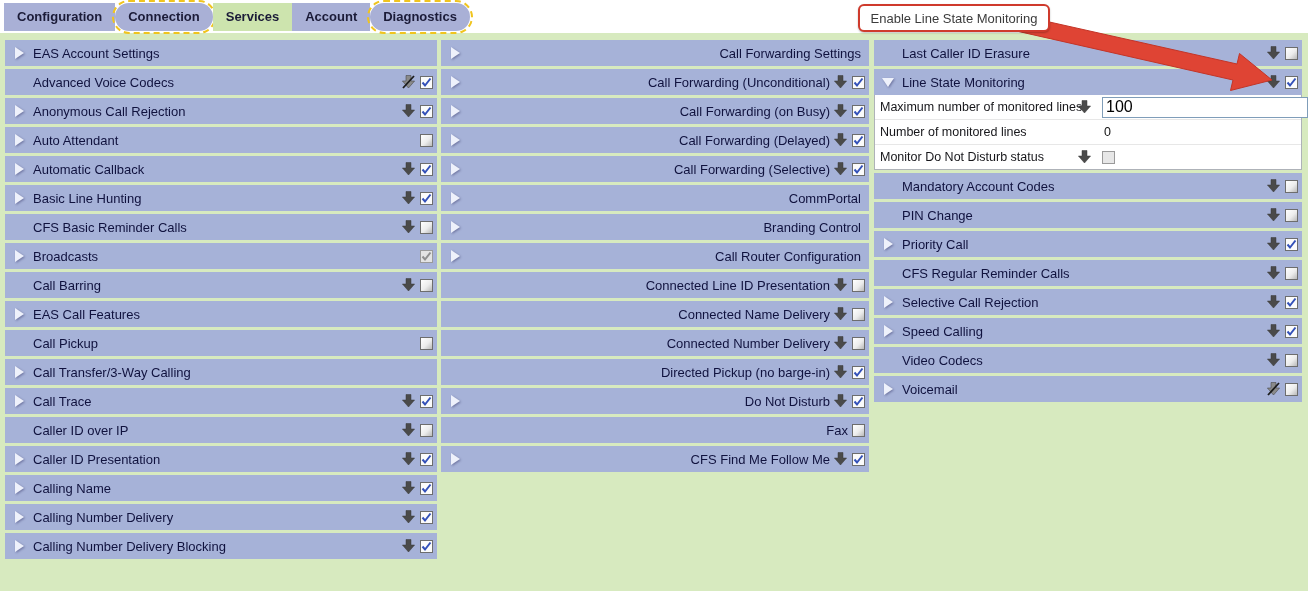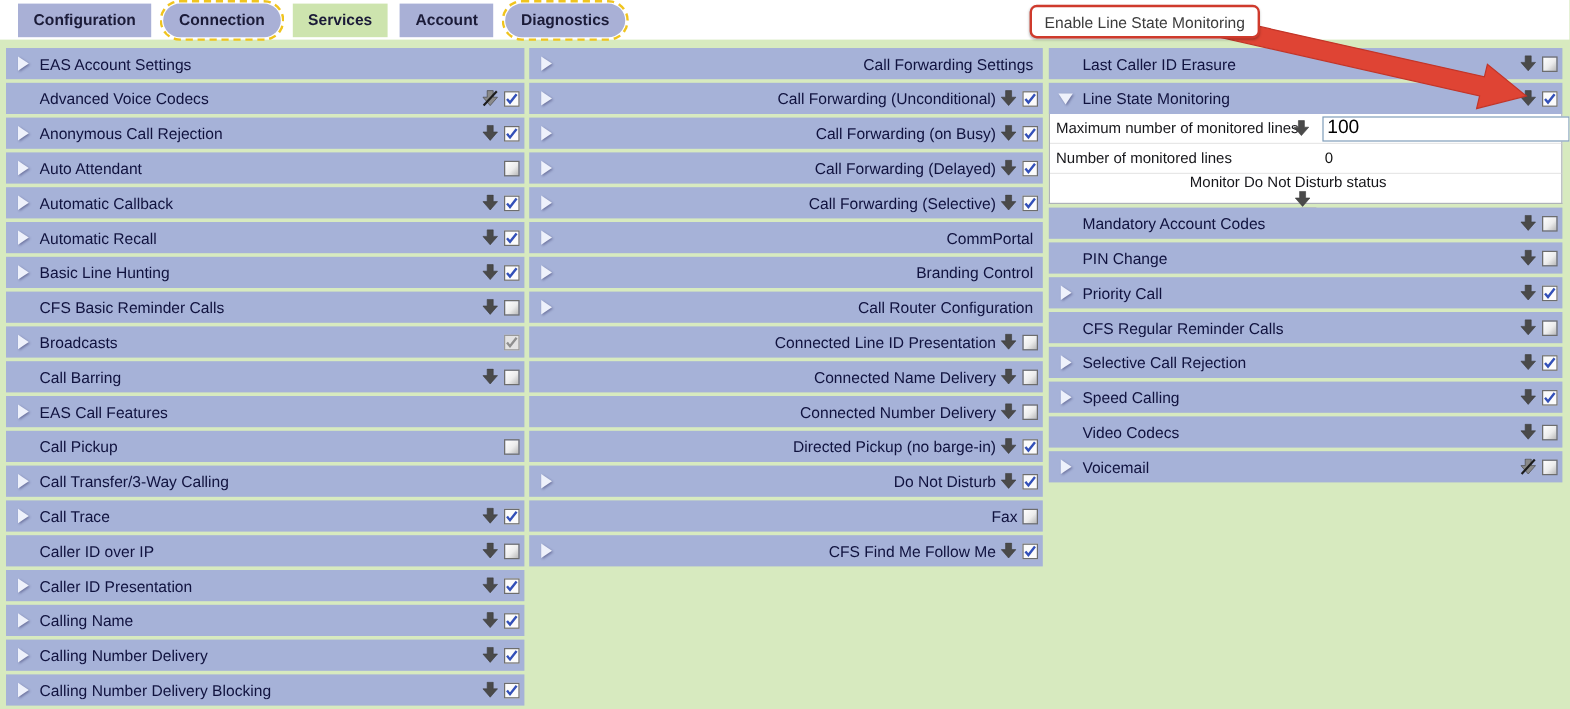--- a/index.html
+++ b/index.html
@@ -4,21 +4,21 @@
 <style>
   html,body{margin:0;padding:0;}
   body{
     width:1308px;height:591px;overflow:hidden;position:relative;
     background:#d7eabf;
     font-family:"Liberation Sans","DejaVu Sans",sans-serif;
     -webkit-font-smoothing:antialiased;
   }
   
   .top-strip{position:absolute;left:0;top:0;width:1308px;height:33px;background:#ffffff;}
-  .tab-bar{position:absolute;left:15px;top:3px;display:flex;gap:10px;z-index:5;}
+  .tab-bar{position:absolute;left:4px;top:3px;display:flex;gap:0;z-index:5;}
   .tab{
     padding:6px 13px 7px 13px;
     background:#a9b0d6;color:#1b1b38;
     font-size:13px;font-weight:bold;line-height:15px;
     cursor:default;white-space:nowrap;
   }
   .tab.active{background:#cde4ae;}
   .tab.focusring{outline:2px dashed #f0c41e;outline-offset:1px;border-radius:14px;}
   
   .col{position:absolute;top:40px;}
@@ -55,21 +55,21 @@
   
   .panel{
     background:#ffffff;border:1px solid #aeb2b8;border-top:none;
     margin:-3px 0 3px 0;box-sizing:border-box;
   }
   .panel-row{
     height:24px;display:flex;align-items:center;
     font-size:12.5px;color:#16161a;padding-left:5px;
     border-bottom:1px solid #e7e7e7;
   }
-  .panel-row:last-child{border-bottom:none;flex-direction:column;}
+  .panel-row:last-child{border-bottom:none;}
   .panel-label{width:198px;flex:none;white-space:nowrap;}
   .panel-arrow-slot{width:24px;flex:none;display:flex;align-items:center;}
   .panel-input{
     width:198px;height:17px;border:1px solid #7f9db9;
     font-family:"Liberation Sans",sans-serif;font-size:16px;
     padding:1px 3px;margin:0;background:#fff;color:#000;
   }
   .panel-value{font-size:12.5px;color:#111;padding-left:2px;}
   
   .callout{
@@ -160,38 +160,20 @@
           <svg width="11" height="11" viewBox="0 0 11 11">
             <path d="M1.5 5.5 L4 8.5 L9.5 1.5" stroke="#3350b8" stroke-width="2" fill="none"></path>
           </svg>
         </span>
       </span>
     </div>
     <div class="row">
       <span class="exp-slot">
         <span class="tri-right"></span>
       </span>
-      <span class="row-label">Automatic Recall</span>
-      <span class="icon-box">
-        <span style="display: flex;">
-          <svg width="13" height="14" viewBox="0 0 13 14">
-            <path d="M4 0.5 L9 0.5 L9 6 L12.6 6 L6.5 13 L0.4 6 L4 6 Z" fill="#4a4a4a" stroke="#3a3a3a" stroke-width="0.5"></path>
-          </svg>
-        </span>
-        <span class="cb checked">
-          <svg width="11" height="11" viewBox="0 0 11 11">
-            <path d="M1.5 5.5 L4 8.5 L9.5 1.5" stroke="#3350b8" stroke-width="2" fill="none"></path>
-          </svg>
-        </span>
-      </span>
-    </div>
-    <div class="row">
-      <span class="exp-slot">
-        <span class="tri-right"></span>
-      </span>
       <span class="row-label">Basic Line Hunting</span>
       <span class="icon-box">
         <span style="display: flex;">
           <svg width="13" height="14" viewBox="0 0 13 14">
             <path d="M4 0.5 L9 0.5 L9 6 L12.6 6 L6.5 13 L0.4 6 L4 6 Z" fill="#4a4a4a" stroke="#3a3a3a" stroke-width="0.5"></path>
           </svg>
         </span>
         <span class="cb checked">
           <svg width="11" height="11" viewBox="0 0 11 11">
             <path d="M1.5 5.5 L4 8.5 L9.5 1.5" stroke="#3350b8" stroke-width="2" fill="none"></path>

